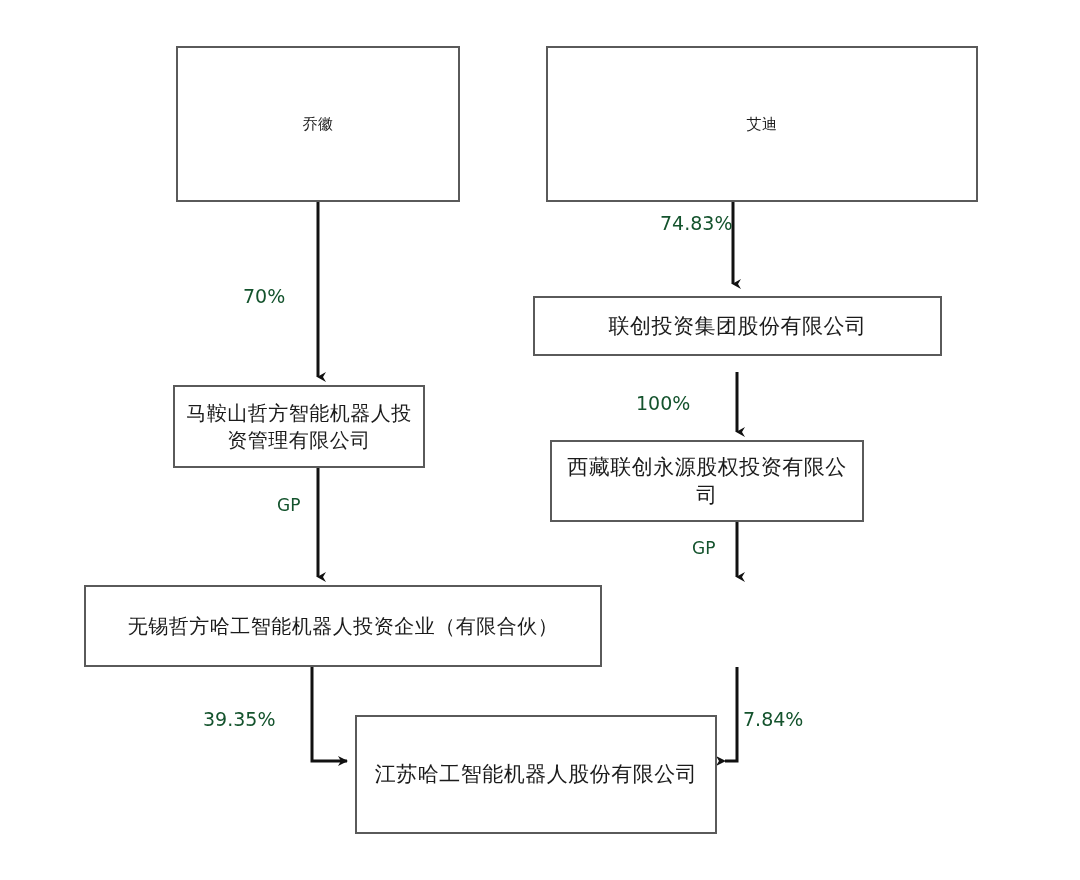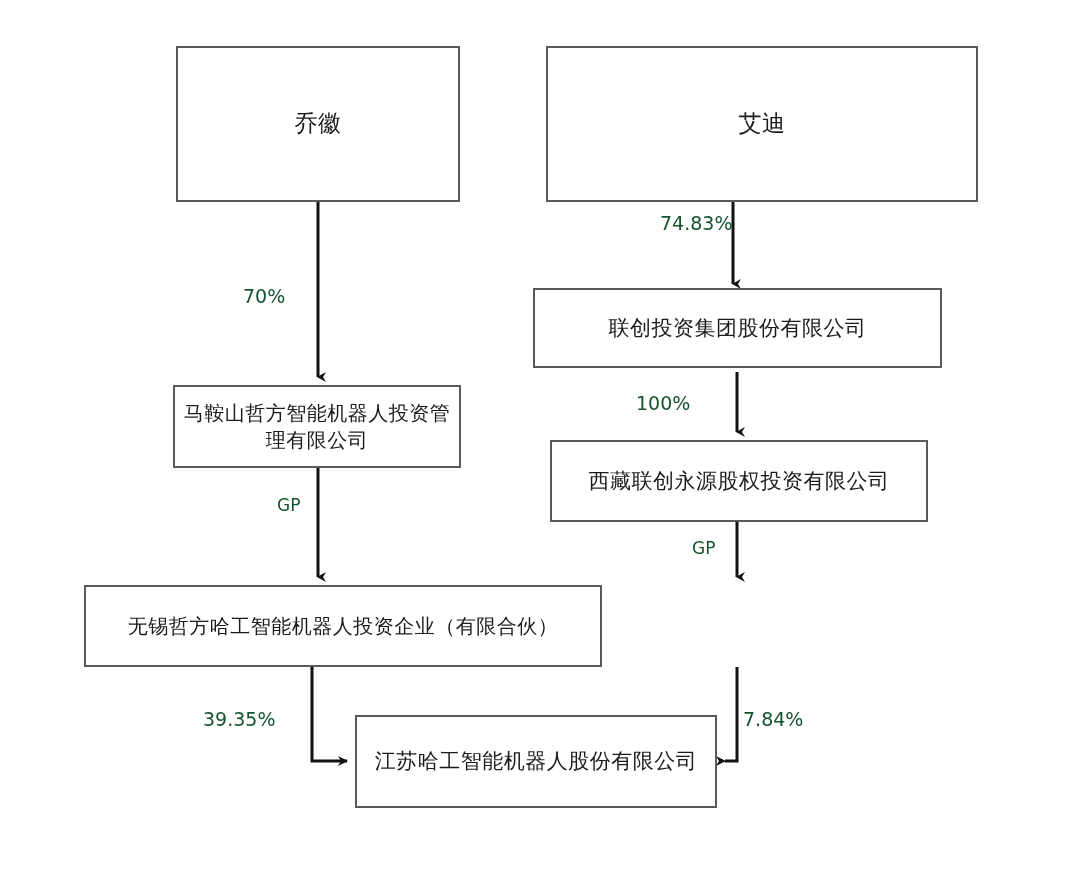--- a/index.html
+++ b/index.html
@@ -40,29 +40,29 @@
   .node .node-label {
     display: block;
     color: #1b1b1b;
     line-height: 1.35;
     letter-spacing: 0.5px;
     padding: 0 8px;
   }
   
   #node-qiaohui        { left: 176px; top: 46px;  width: 284px; height: 156px; }
   #node-aidi           { left: 546px; top: 46px;  width: 432px; height: 156px; }
-  #node-lianchuang     { left: 533px; top: 288px; width: 409px; height: 80px;  }
-  #node-maanshan       { left: 173px; top: 385px; width: 288px; height: 83px;  }
-  #node-xizang         { left: 550px; top: 440px; width: 378px; height: 82px; text-align: right;  }
+  #node-lianchuang     { left: 533px; top: 296px; width: 409px; height: 60px;  }
+  #node-maanshan       { left: 173px; top: 385px; width: 252px; height: 83px;  }
+  #node-xizang         { left: 550px; top: 440px; width: 314px; height: 82px;  }
   #node-wuxi-zhefang   { left: 84px;  top: 585px; width: 518px; height: 82px;  }
   #node-wuxi-lianchuang{ left: 540px; top: 585px; width: 393px; height: 82px;  }
-  #node-jiangsu        { left: 355px; top: 715px; width: 362px; height: 93px;  }
+  #node-jiangsu        { left: 355px; top: 715px; width: 362px; height: 119px;  }
 
   #node-qiaohui .node-label,
-  #node-aidi .node-label { font-size: 23px; }
+  #node-aidi .node-label { font-size: 15px; }
   #node-lianchuang .node-label,
   #node-xizang .node-label,
   #node-jiangsu .node-label { font-size: 21px; }
   #node-maanshan .node-label { font-size: 20px; }
   #node-wuxi-zhefang .node-label,
   #node-wuxi-lianchuang .node-label { font-size: 20px; }
 
   .edge-label {
     position: absolute;
     color: #14532d;

